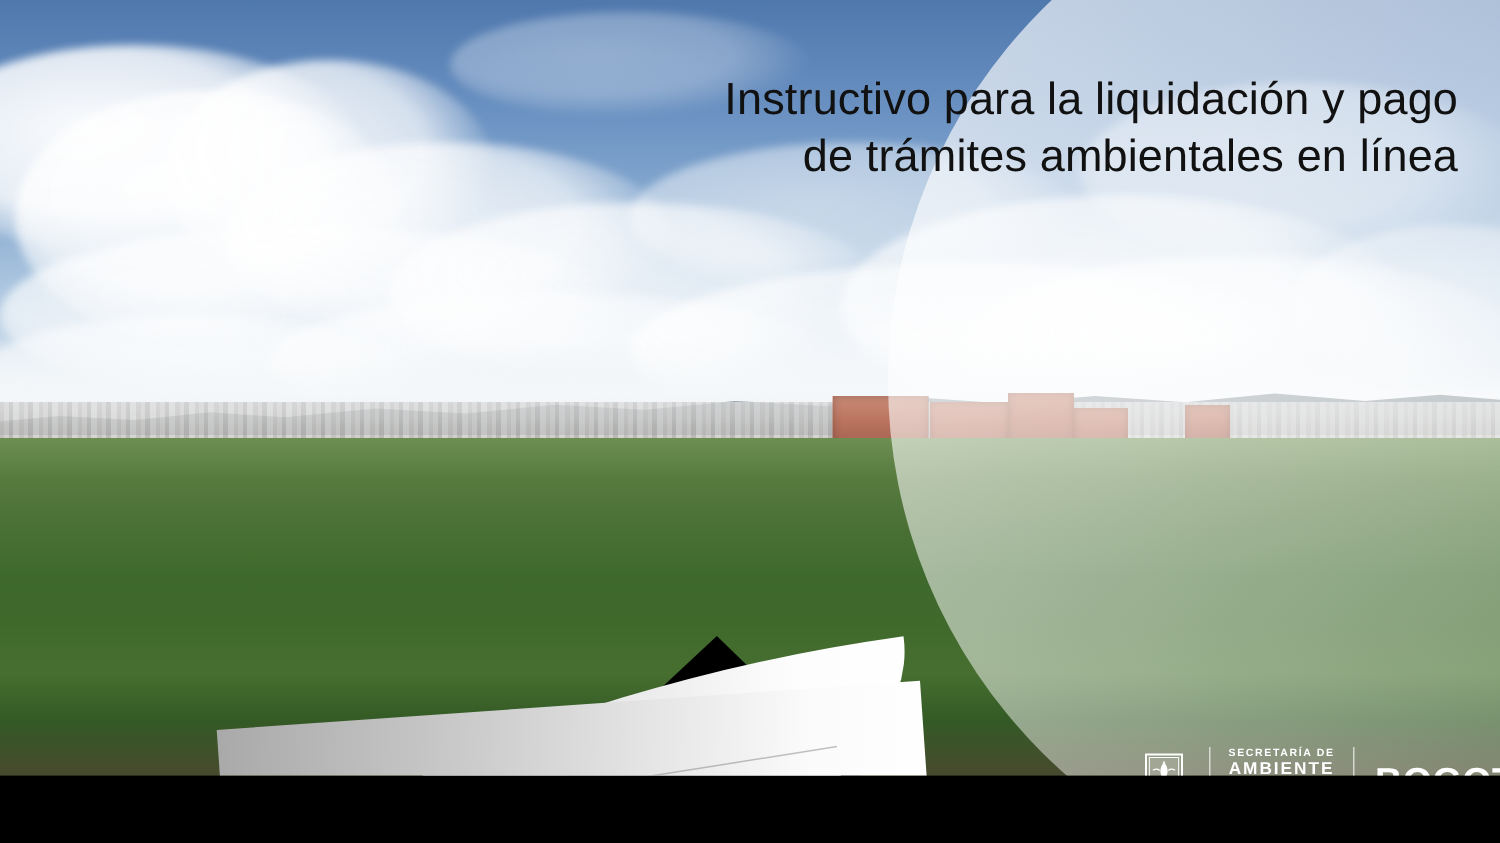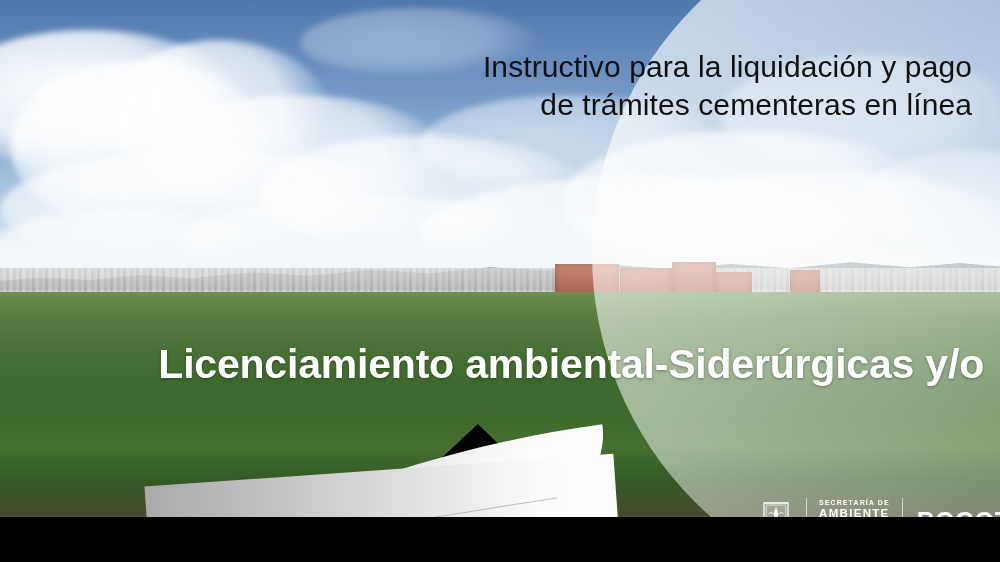--- a/index.html
+++ b/index.html
@@ -324,25 +324,24 @@
   </div>
 
   <div class="circle-overlay"></div>
   <div class="tri"></div>
   <div class="lens"></div>
   <div class="lens2"></div>
   <div class="lens-hairline"></div>
 
   <div class="subtitle">
     <span class="line">Instructivo para la liquidación y pago</span>
-    <span class="line">de trámites cementeras en línea</span>
+    <span class="line">de trámites ambientales en línea</span>
   </div>
 
   <div class="headline">
-    <span class="line">Licenciamiento ambiental-Siderúrgicas y/o</span>
   </div>
 
   <div class="logobar">
 
     <div class="logo-shield">
       <svg class="shield-svg" width="30" height="31" viewBox="0 0 30 31">
         <path d="M3 2 H27 V18 C27 25 21 29 15 30.5 C9 29 3 25 3 18 Z" fill="none" stroke="#ffffff" stroke-width="1.3"></path>
         <path d="M5.2 4 H24.8 V17.6 C24.8 23.6 19.8 27 15 28.4 C10.2 27 5.2 23.6 5.2 17.6 Z" fill="rgba(255,255,255,.13)" stroke="#ffffff" stroke-width=".7"></path>
         <path d="M15 7.5 C13.4 9 12.6 11 12.6 13 C12.6 15.5 13.8 17.4 15 18.6 C16.2 17.4 17.4 15.5 17.4 13 C17.4 11 16.6 9 15 7.5 Z" fill="#ffffff"></path>
         <path d="M15 6.2 L16 8 L14 8 Z" fill="#ffffff"></path>

